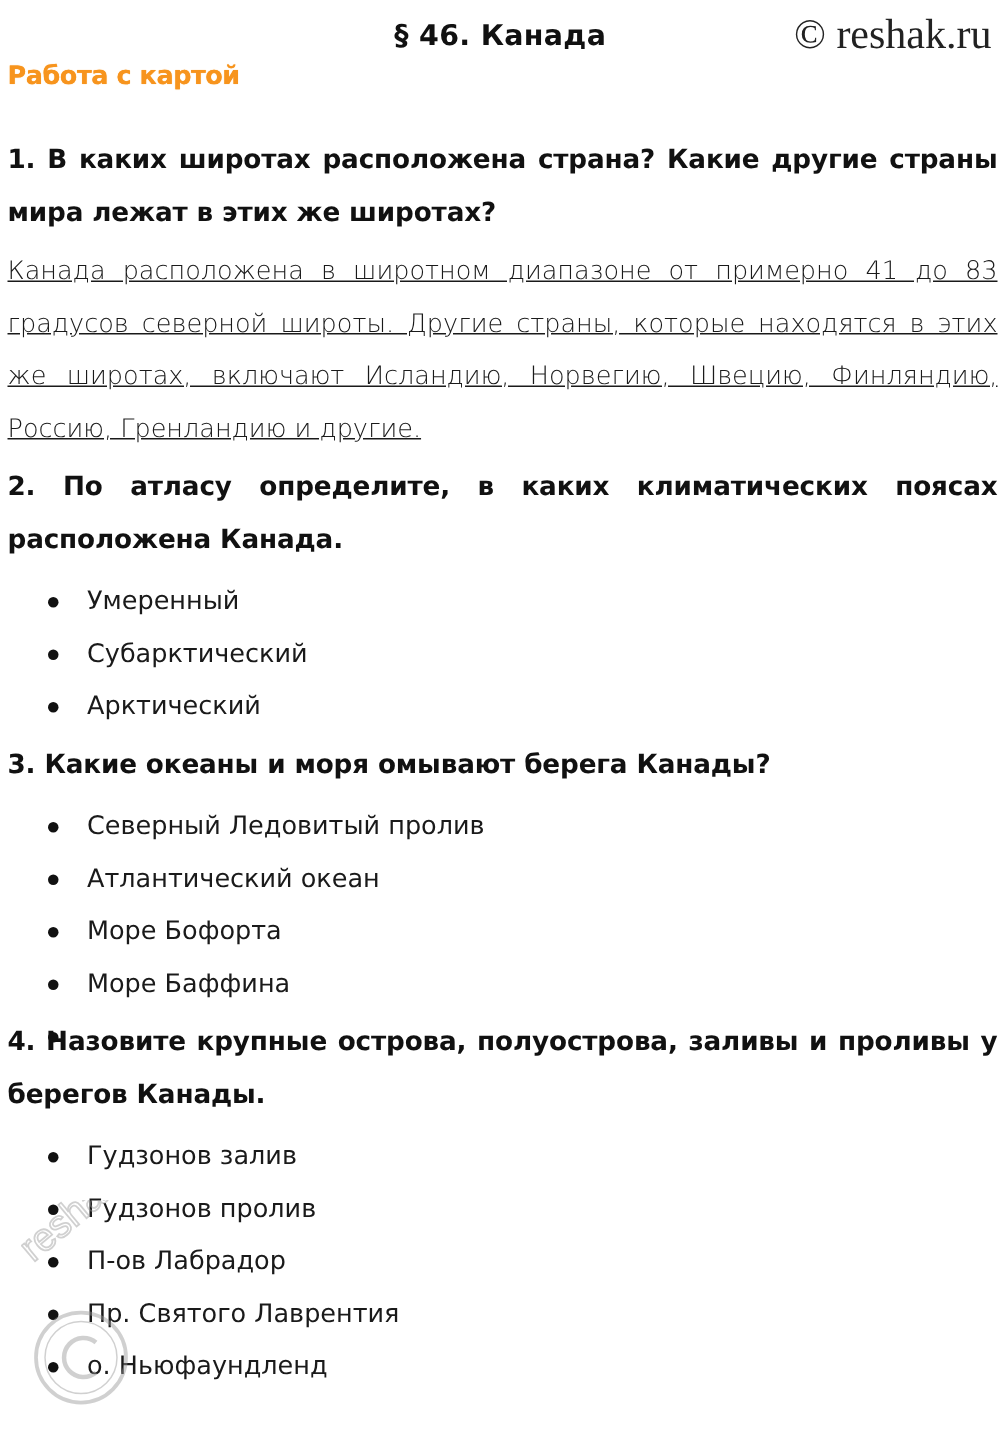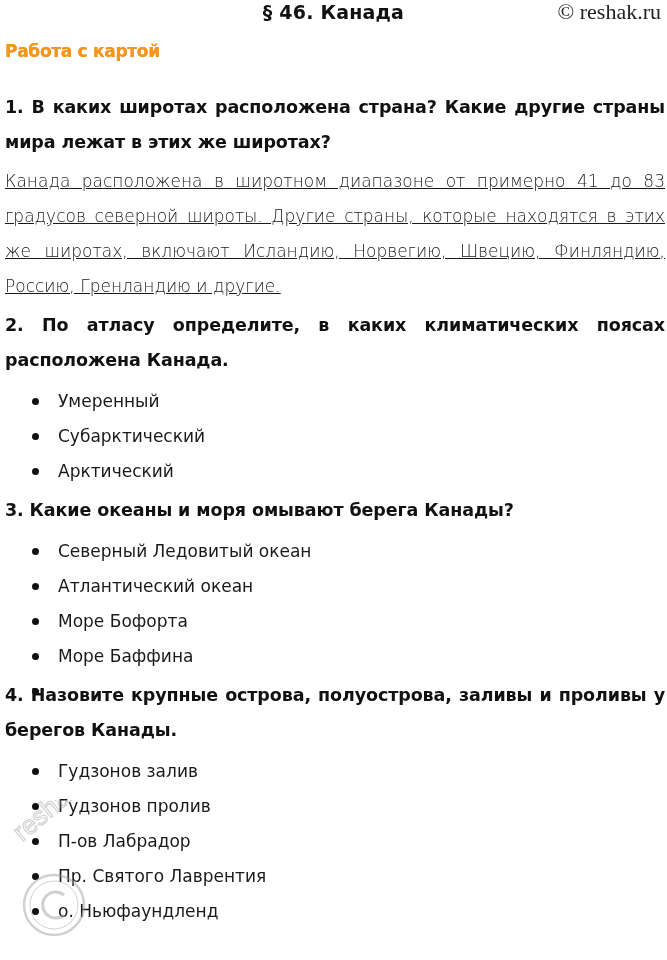--- a/index.html
+++ b/index.html
@@ -1,29 +1,29 @@
 <!DOCTYPE html>
 <html><head>
   <meta charset="utf-8">
   <style>
     html, body { margin: 0; padding: 0; background: #ffffff; }
     body {
       width: 667px; height: 960px; overflow: hidden; position: relative;
       font-family: "DejaVu Sans", sans-serif; color: #111111;
     }
     .header {
-      position: absolute; top: 0; left: 0; width: 667px; height: 26px;
+      position: absolute; top: 12px; left: 0; width: 667px; height: 26px;
     }
     .page-title {
       position: absolute; left: 0; width: 667px; top: 0; text-align: center;
       font-weight: bold; font-size: 19px; line-height: 24px; letter-spacing: 0.2px;
     }
     .copyright {
       position: absolute; right: 6px; top: 0; font-family: "Liberation Serif", serif;
-      font-size: 22px; line-height: 24px; color: #222;
+      font-size: 28px; line-height: 24px; color: #222;
     }
     .section-label {
       position: absolute; left: 5px; top: 39px; color: #f7941d; font-weight: bold;
       font-size: 17px; line-height: 24px; letter-spacing: -0.3px;
       text-shadow: 0 0 0.5px #f7941d;
     }
     .content { position: absolute; left: 5px; top: 78px; width: 660px; }
     .q {
       font-weight: bold; font-size: 17.5px; line-height: 35px; margin: 0;
       text-align: justify; letter-spacing: -0.1px;
@@ -72,21 +72,21 @@
     <ul class="list">
       <li><span class="bullet"></span><span>Умеренный</span></li>
       <li><span class="bullet"></span><span>Субарктический</span></li>
       <li><span class="bullet"></span><span>Арктический</span></li>
     </ul>
   </div>
 
   <div class="block3">
     <p class="q wide">3. Какие океаны и моря омывают берега Канады?</p>
     <ul class="list">
-      <li><span class="bullet"></span><span>Северный Ледовитый океан</span></li>
+      <li><span class="bullet"></span><span>Северный Ледовитый пролив</span></li>
       <li><span class="bullet"></span><span>Атлантический океан</span></li>
       <li><span class="bullet"></span><span>Море Бофорта</span></li>
       <li><span class="bullet"></span><span>Море Баффина</span></li>
       <li><span class="bullet"></span></li>
     </ul>
   </div>
 
   <div class="block4">
     <p class="q wide">4. Назовите крупные острова, полуострова, заливы и проливы у берегов Канады.</p>
     <ul class="list">

